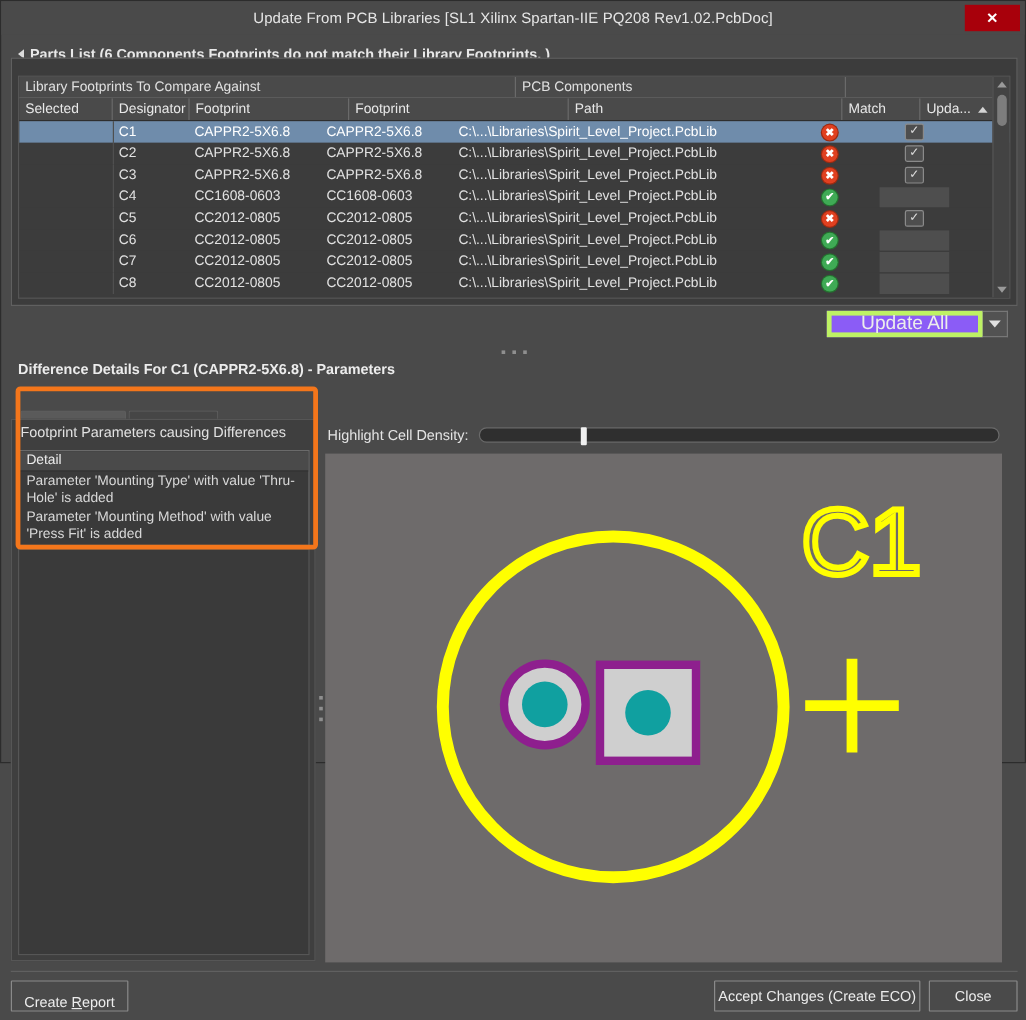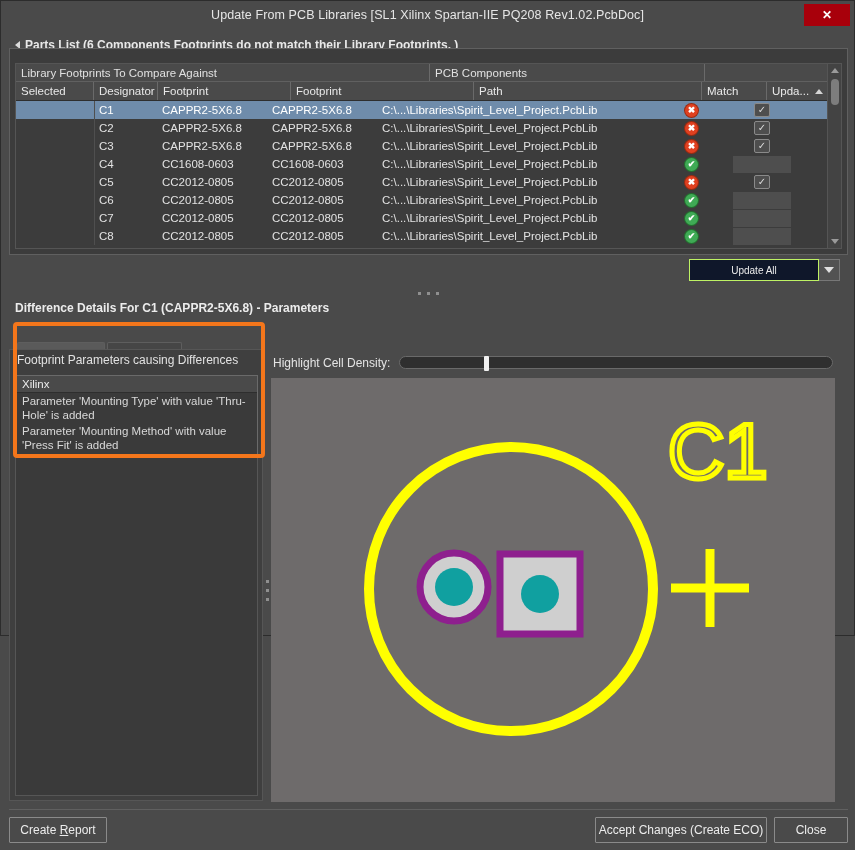--- a/index.html
+++ b/index.html
@@ -158,23 +158,23 @@
   .vs-arrow .ad { width:0;height:0;border-left:4px solid transparent;border-right:4px solid transparent;border-top:5px solid #9a9a9a; }
   .vs-thumb {
     position: absolute; left: 3px; top: 15px; width: 8px; height: 26px;
     background: #7d7d7d; border-radius: 4px; cursor: pointer;
   }
 
   
   .update-all {
     position: absolute; left: 688px; top: 258px;
     width: 130px; height: 22px;
-    background: #0f172a; border: 1px solid #bef264;
-    display: flex; align-items: center; justify-content: center;
-    font-size: 10px; color: #ececec; cursor: pointer;
+    background: #8b5cf6; border: 4px solid #bef264;
+    display: flex; align-items: center; justify-content: center;
+    font-size: 16px; color: #ececec; cursor: pointer;
   }
   .update-all-arrow {
     position: absolute; left: 818px; top: 258px;
     width: 21px; height: 22px;
     background: #525252; border: 1px solid #777; border-left: none;
     display: flex; align-items: center; justify-content: center;
     cursor: pointer;
   }
   .update-all-arrow i {
     width:0;height:0;border-left:5px solid transparent;border-right:5px solid transparent;border-top:6px solid #e0e0e0;
@@ -286,21 +286,21 @@
     position: absolute; left: 8px; top: 808px; width: 839px; height: 1px;
     background: #606060;
   }
   .btn {
     position: absolute; height: 26px;
     background: #4a4a4a; border: 1px solid #8a8a8a;
     display: flex; align-items: center; justify-content: center;
     font-size: 12px; color: #ececec; cursor: pointer;
     border-radius: 1px;
   }
-  .btn-report { left: 8px; top: 816px; width: 98px; }
+  .btn-report { left: 8px; top: 816px; width: 98px; align-items: flex-end; }
   .btn-accept { left: 594px; top: 816px; width: 172px; }
   .btn-close  { left: 773px; top: 816px; width: 74px; }
   .acckey { text-decoration: underline; }
 </style>
 </head>
 <body>
 
 <div id="app">
 
   <div class="titlebar">
@@ -470,21 +470,21 @@
 
   <div class="tabs">
     <div class="tab active">Parameters</div>
     <div class="tab">All layers</div>
   </div>
 
   <div class="panel-left"></div>
   <div class="fp-caption">Footprint Parameters causing Differences</div>
 
   <div class="detail-box">
-    <div class="detail-hdr">Xilinx</div>
+    <div class="detail-hdr">Detail</div>
     <div class="detail-item">Parameter 'Mounting Type' with value 'Thru-Hole' is added</div>
     <div class="detail-item">Parameter 'Mounting Method' with value 'Press Fit' is added</div>
   </div>
   <div class="detail-rest"></div>
 
   <div class="anno"></div>
 
   <div class="vsplit">
     <b></b>
     <b></b>

